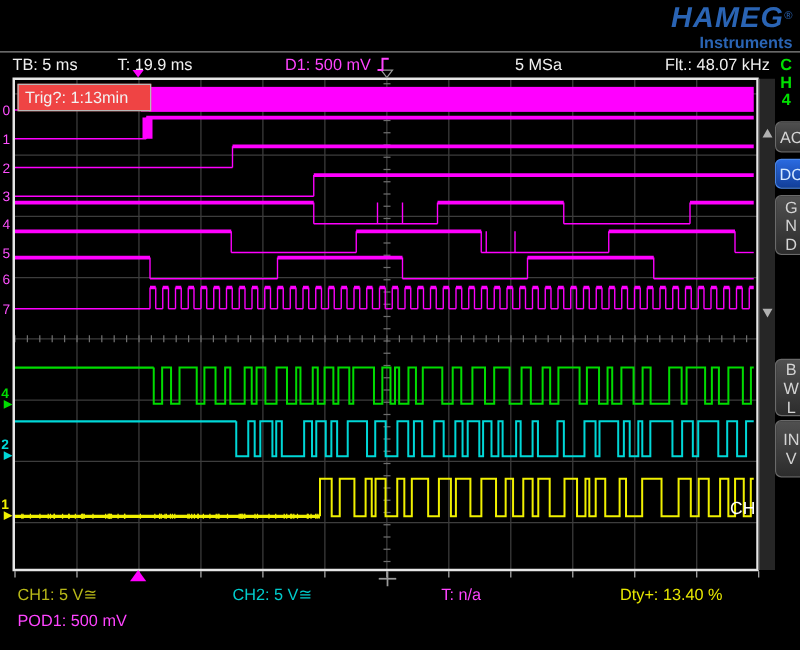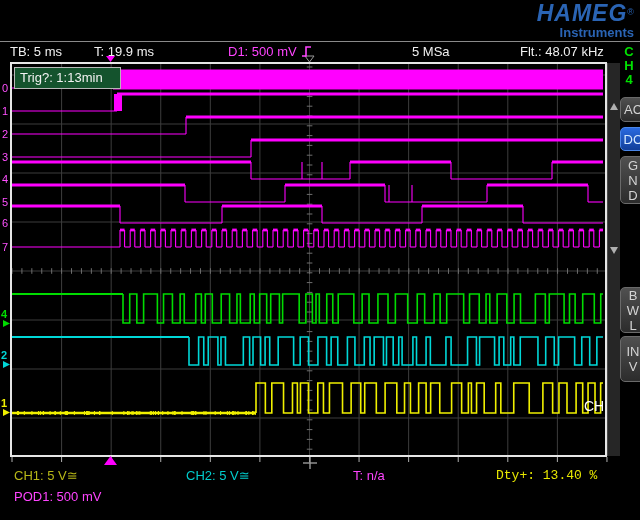--- a/index.html
+++ b/index.html
@@ -10,23 +10,23 @@
   #hdr-model{left:8px;top:5px;}
   #hdr-date{left:318px;top:5px;}
   #hdr-mode{left:318px;top:23px;}
   #logo{position:absolute;left:460px;top:2px;width:174px;text-align:right;line-height:20px;}
   #logo .big{font-size:23px;font-weight:bold;letter-spacing:1px;color:#2a64b4;font-style:italic;text-align:center;}
   #logo .reg{font-size:9px;vertical-align:super;color:#2a64b4;}
   #logo .sub{display:block;font-size:13px;font-weight:bold;color:#2a64b4;margin-top:-3px;}
   #divider{position:absolute;left:0;top:41px;width:640px;height:1px;background:#8a8a8a;}
   .st{top:44px;}
   #st-tb{left:10px;} #st-t{left:94px;}
-  #st-d1{left:228px;color:#ff44ff;} #st-rate{left:412px;} #st-flt{left:520px;}
+  #st-d1{left:228px;color:#ff44ff;} #st-rate{left:412px;} #st-flt{left:532px;}
   #slope-icon{display:inline-block;margin-left:4px;vertical-align:-2px;}
-  #trig-box{position:absolute;left:14px;top:67px;width:100px;height:20px;background:#14532d;
+  #trig-box{position:absolute;left:14px;top:67px;width:100px;height:20px;background:#ef4444;
     border:1px solid #b8b8b8;color:#f2f2f2;font-size:13px;line-height:19px;padding-left:5px;}
   #scrollbar{position:absolute;left:607px;top:63px;width:12px;height:393px;background:#262626;
     border-left:1px solid #4a4a4a;}
   .arr{position:absolute;left:2px;width:0;height:0;}
   #arr-up{top:40px;border-left:4px solid transparent;border-right:4px solid transparent;
     border-bottom:7px solid #b0b0b0;}
   #arr-dn{top:184px;border-left:4px solid transparent;border-right:4px solid transparent;
     border-top:7px solid #b0b0b0;}
   #ch4-label{position:absolute;left:622px;top:45px;color:#00e000;font-size:13px;font-weight:bold;
     line-height:14px;text-align:center;width:14px;}
@@ -37,21 +37,21 @@
   #btn-ac{top:97px;height:25px;}
   #btn-dc{top:127px;height:24px;background:linear-gradient(#2a6ae0,#123f9a);
     border-color:#4a86e8;color:#d6eaff;}
   #btn-gnd{top:156px;height:48px;}
   #btn-bwl{top:287px;height:46px;}
   #btn-inv{top:336px;height:46px;}
   .ft{font-size:13px;}
   #ft-ch1{left:14px;top:468px;color:#b8b818;}
   #ft-ch2{left:186px;top:468px;color:#00cccc;}
   #ft-t{left:353px;top:468px;color:#ff44ff;}
-  #ft-duty{left:496px;top:468px;color:#e8e800;font-family:Liberation Mono, monospace;}
+  #ft-duty{left:496px;top:468px;color:#e8e800;}
   #ft-pod1{left:14px;top:489px;color:#ff44ff;}
   #ft-ch4-box{position:absolute;left:184px;top:487px;width:146px;height:18px;
     border:1px solid #00cc00;color:#00e800;font-size:13px;line-height:17px;padding-left:5px;}
 </style>
 </head>
 <body>
 
 <div id="screen">
 
   <svg id="wave-svg" width="640" height="520">

